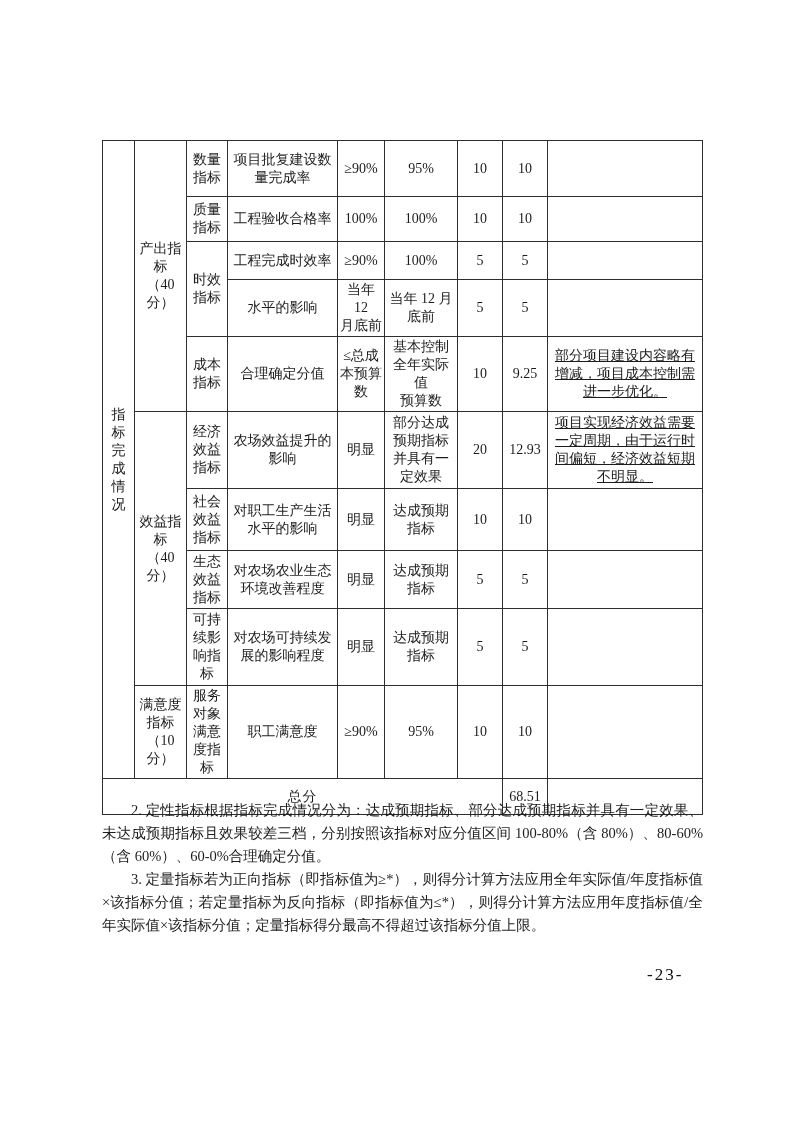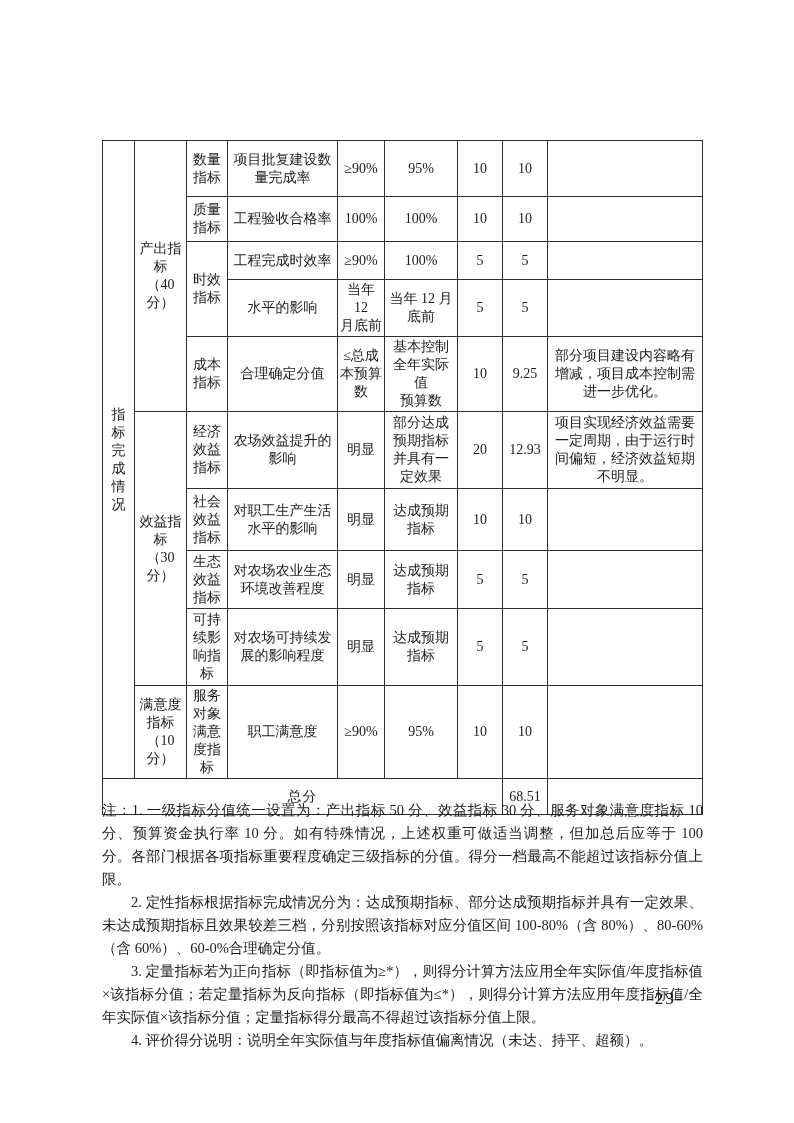--- a/index.html
+++ b/index.html
@@ -6,30 +6,30 @@
   body{width:794px;height:1123px;background:#ffffff;}
   .page{position:relative;width:794px;height:1123px;background:#ffffff;
         font-family:"Liberation Serif", serif;color:#1c1c1c;overflow:hidden;}
 
   table.perf{position:absolute;left:102px;top:140px;width:601px;
              border-collapse:collapse;table-layout:fixed;}
   table.perf td{border:1px solid #2e2e2e;text-align:center;vertical-align:middle;
                 font-size:14px;line-height:18px;padding:1px 2px;overflow:hidden;}
   .pre{white-space:pre-line;}
   td.section{vertical-align:top;padding-top:4px;line-height:19px;}
-  td.remark{text-align:left;padding:2px 5px;line-height:20px;vertical-align:middle;}
+  td.remark{text-align:left;padding:2px 5px;line-height:20px;vertical-align:middle;text-decoration:underline;}
   td.num{font-size:14px;font-family:Liberation Serif, serif;}
   td.total-label{letter-spacing:1px;}
 
   .notes{position:absolute;left:102px;top:799px;width:601px;
          font-size:14.5px;line-height:23px;text-align:justify;color:#1c1c1c;}
   .notes p{margin:0;text-indent:2em;}
   .notes p.first{text-indent:0;}
 
-  .pagenum{position:absolute;left:647px;top:989px;font-size:17px;
+  .pagenum{position:absolute;left:647px;top:965px;font-size:17px;
            letter-spacing:2px;color:#111;}
 </style>
 </head>
 <body>
 
 <div class="page">
 
   <table class="perf">
     <colgroup>
       <col style="width:32px">
@@ -101,21 +101,21 @@
         <td class="pre">基本控制
 全年实际值
 预算数</td>
         <td class="num">10</td>
         <td class="num">9.25</td>
         <td class="remark">部分项目建设内容略有增减，项目成本控制需进一步优化。</td>
       </tr>
       <tr style="height:77px">
         <td class="pre" rowspan="4">效益指
 标
-（30
+（40
 分）</td>
         <td class="pre">经济
 效益
 指标</td>
         <td class="pre">农场效益提升的
 影响</td>
         <td class="pre">明显</td>
         <td class="pre">部分达成
 预期指标
 并具有一
@@ -183,21 +183,19 @@
       </tr>
       <tr style="height:36px">
         <td class="total-label" colspan="7">总分</td>
         <td class="num">68.51</td>
         <td class="remark"></td>
       </tr>
     </tbody>
   </table>
 
   <div class="notes">
-    <p class="first">注：1. 一级指标分值统一设置为：产出指标 50 分、效益指标 30 分、服务对象满意度指标 10 分、预算资金执行率 10 分。如有特殊情况，上述权重可做适当调整，但加总后应等于 100 分。各部门根据各项指标重要程度确定三级指标的分值。得分一档最高不能超过该指标分值上限。</p>
     <p>2. 定性指标根据指标完成情况分为：达成预期指标、部分达成预期指标并具有一定效果、未达成预期指标且效果较差三档，分别按照该指标对应分值区间 100-80%（含 80%）、80-60%（含 60%）、60-0%合理确定分值。</p>
     <p>3. 定量指标若为正向指标（即指标值为≥*），则得分计算方法应用全年实际值/年度指标值×该指标分值；若定量指标为反向指标（即指标值为≤*），则得分计算方法应用年度指标值/全年实际值×该指标分值；定量指标得分最高不得超过该指标分值上限。</p>
-    <p>4. 评价得分说明：说明全年实际值与年度指标值偏离情况（未达、持平、超额）。</p>
   </div>
 
   <div class="pagenum">-23-</div>
 
 </div>
 
 </body></html>

